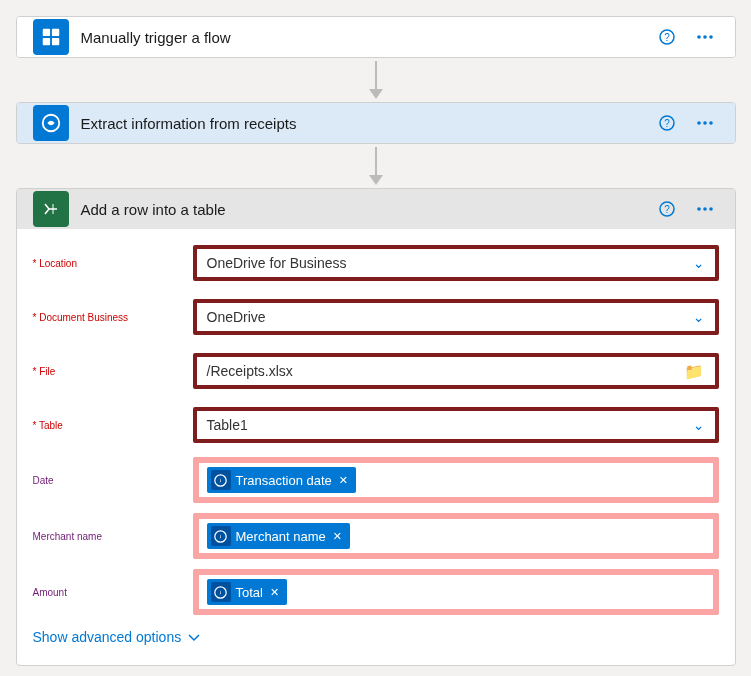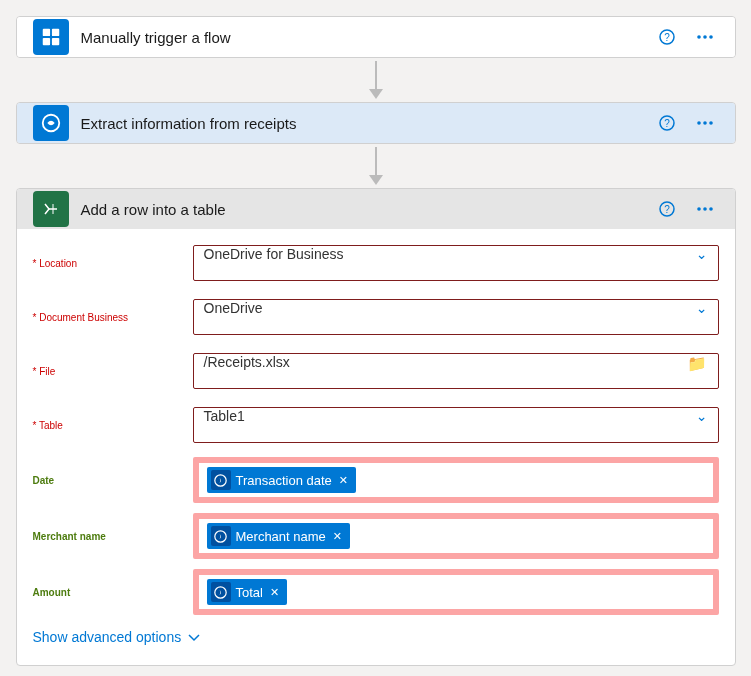--- a/index.html
+++ b/index.html
@@ -131,35 +131,35 @@
       color: #c00;
       flex-shrink: 0;
     }
 
     .form-label.required::before {
       content: '* ';
       color: #c00;
     }
 
     .form-label.optional {
-      color: #4d7c0f;
-      font-weight: bold;
+      color: #701a75;
     }
 
     .form-label.optional::before {
       content: '';
     }
 
     .form-control {
       flex: 1;
       height: 36px;
-      border: 1px solid #7f1d1d;
+      border: 4px solid #7f1d1d;
       border-radius: 2px;
       background: #fff;
       display: flex;
+      align-items: center;
       padding: 0 10px;
       font-size: 14px;
       color: #333;
       position: relative;
     }
 
     .form-control-text {
       flex: 1;
       font-size: 14px;
       color: #333;

